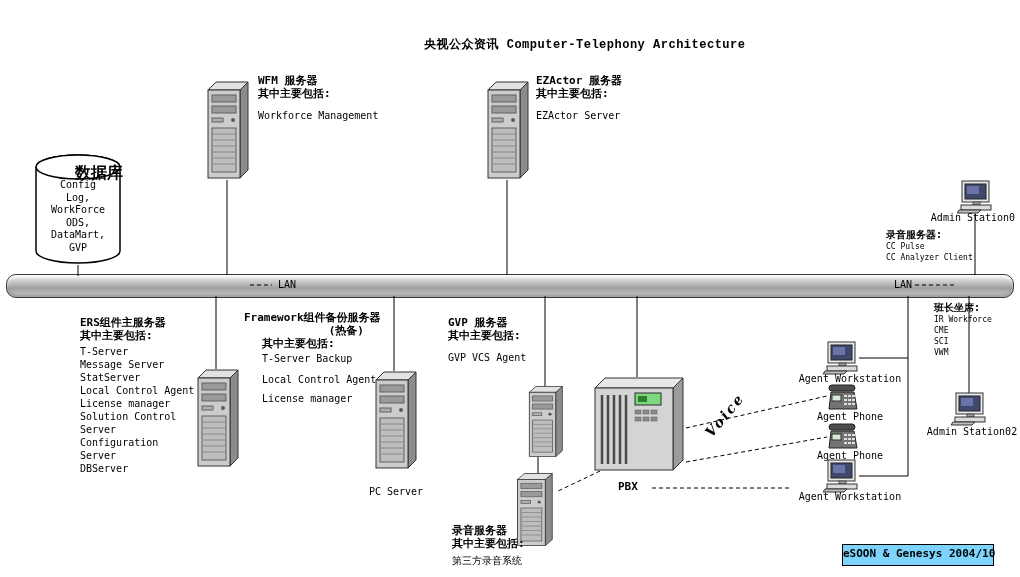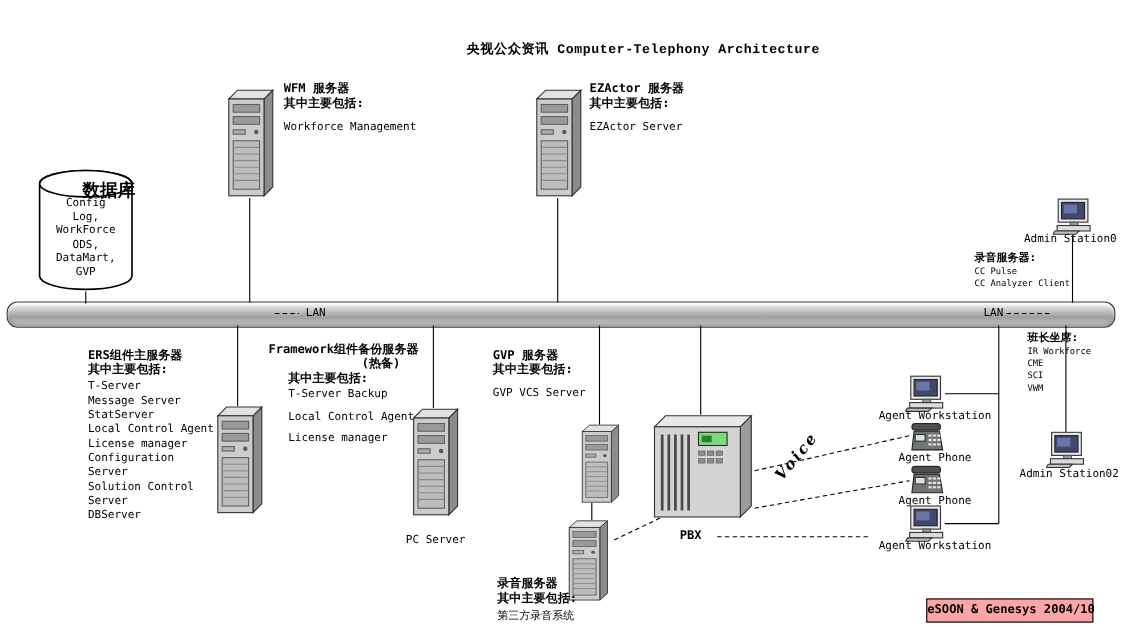--- a/index.html
+++ b/index.html
@@ -31,21 +31,21 @@
   .ind{margin-left:18px}
   .db-text{position:absolute;left:0;top:15px;width:100%;text-align:center;font-size:10px;line-height:12.5px}
   .db-text .hd{font-size:16px;text-align:right}
   .voice{
     font-family:"DejaVu Serif","Liberation Serif",serif;
     font-weight:bold;font-style:italic;font-size:14px;letter-spacing:2px;
     transform:rotate(-50deg);transform-origin:0 100%;white-space:nowrap;
   }
   .footer-box{
     left:842px;top:544px;width:150px;height:20px;
-    border:1px solid #000;background:#fca5a5;
+    border:1px solid #000;background:#7dd3fc;
     font-size:11px;font-weight:bold;line-height:18px;text-align:center;white-space:nowrap;
   }
   .pbx-cap{font-size:11px;font-weight:bold;line-height:12px}
 </style>
 </head>
 <body>
 
 <svg width="0" height="0" style="position:absolute" aria-hidden="true">
   <defs>
     <symbol id="sym-tower" viewBox="0 0 46 100" preserveAspectRatio="none">
@@ -183,22 +183,22 @@
 <div class="abs cap" style="left:917px;top:426px;width:110px">Admin Station02</div>
 
 <div class="abs" style="left:80px;top:316px;width:118px">
   <div class="hd">ERS组件主服务器</div>
   <div class="hd">其中主要包括:</div>
   <div class="item" style="margin-top:3px">T-Server</div>
   <div class="item">Message Server</div>
   <div class="item">StatServer</div>
   <div class="item">Local Control Agent</div>
   <div class="item">License manager</div>
+  <div class="item">Solution Control Server</div>
   <div class="item">Configuration Server</div>
-  <div class="item">Solution Control Server</div>
   <div class="item">DBServer</div>
 </div>
 <svg class="abs" style="left:194px;top:368px" width="46" height="100">
     <use href="#sym-tower"></use>
   </svg>
 
 <div class="abs" style="left:244px;top:311px;width:150px">
   <div class="hd">Framework组件备份服务器</div>
   <div class="hd ctr">(热备)</div>
   <div class="hd ind">其中主要包括:</div>
@@ -207,21 +207,21 @@
   <div class="item ind" style="margin-top:6px">License manager</div>
 </div>
 <svg class="abs" style="left:372px;top:370px" width="46" height="100">
     <use href="#sym-tower"></use>
   </svg>
 <div class="abs cap" style="left:366px;top:486px;width:60px">PC Server</div>
 
 <div class="abs" style="left:448px;top:316px">
   <div class="hd">GVP 服务器</div>
   <div class="hd">其中主要包括:</div>
-  <div class="item gap">GVP VCS Server</div>
+  <div class="item gap">GVP VCS Agent</div>
 </div>
 <svg class="abs" style="left:526px;top:385px" width="38" height="73">
     <use href="#sym-tower"></use>
   </svg>
 
 <svg class="abs" style="left:589px;top:376px" width="96" height="95">
   <polygon points="6,12 16,2 94,2 84,12" fill="#e8e8e8" stroke="#333"></polygon>
   <polygon points="84,12 94,2 94,84 84,94" fill="#9c9c9c" stroke="#333"></polygon>
   <rect x="6" y="12" width="78" height="82" fill="#d4d4d4" stroke="#333"></rect>
   <g stroke="#4a4a4a" stroke-width="2.5">

